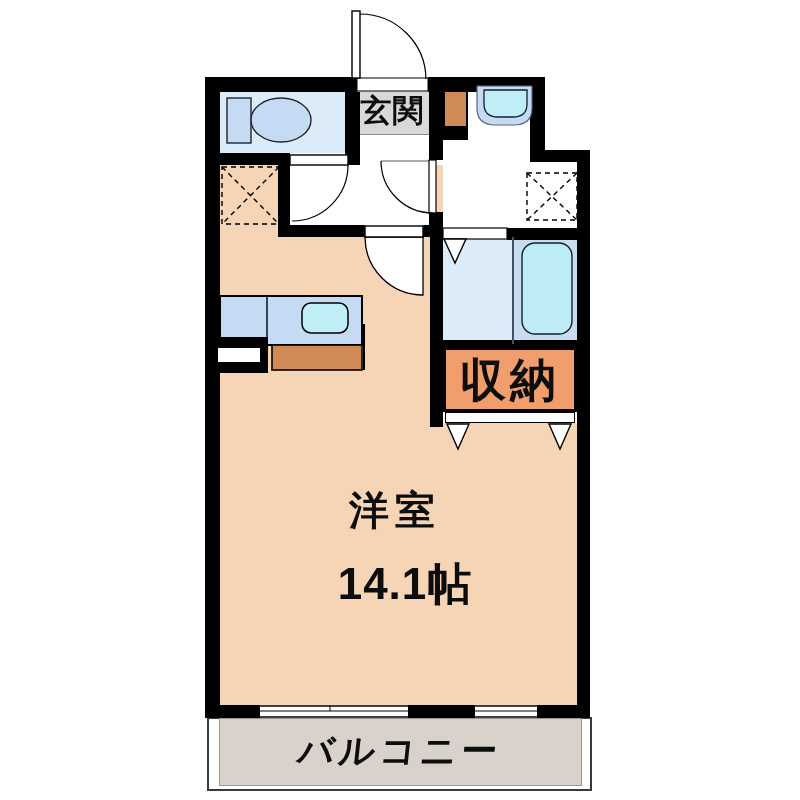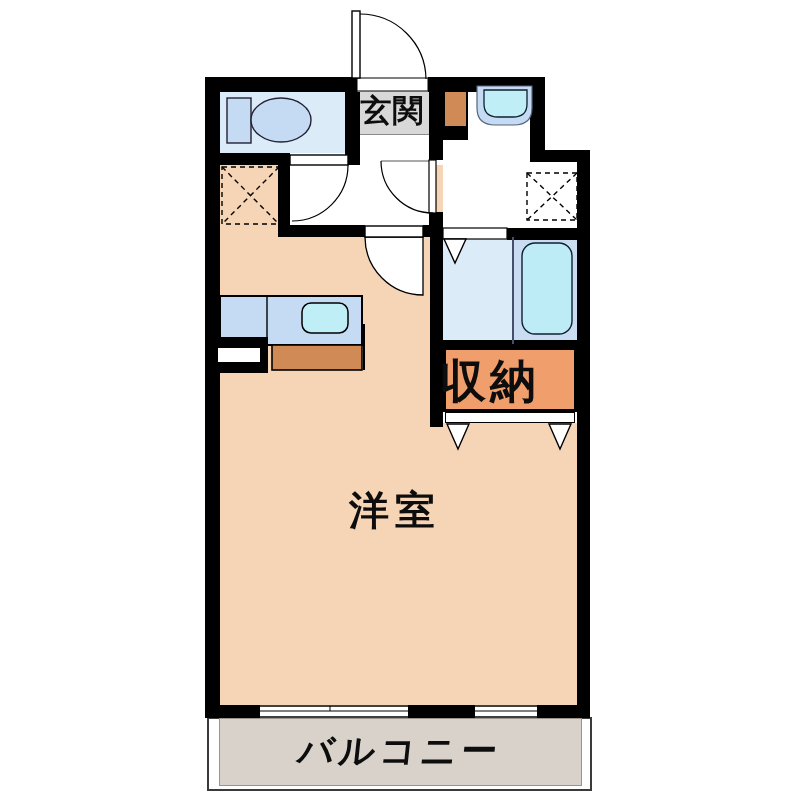--- a/index.html
+++ b/index.html
@@ -146,17 +146,18 @@
       <line x1="260" y1="711" x2="408" y2="711" stroke-width="1"></line>
       <line x1="330" y1="706" x2="330" y2="711" stroke-width="1"></line>
       <rect x="475" y="705" width="62" height="13" fill="#ffffff" stroke="none"></rect>
       <line x1="475" y1="706" x2="537" y2="706"></line>
       <line x1="475" y1="717" x2="537" y2="717"></line>
       <line x1="475" y1="711" x2="537" y2="711" stroke-width="1"></line>
     </g>
   </svg>
 
   <div class="label label-entrance" style="left:357px;top:94px;width:71px;">玄関</div>
-  <div class="label label-storage" style="left:423px;top:356px;width:134px;">収納</div>
+  <div class="label label-storage" style="left:443px;top:356px;width:134px;font-family:Liberation Serif, serif;">収納</div>
   <div class="label label-room" style="left:290px;top:488px;width:210px;">洋室</div>
+  <div class="label label-size" style="left:290px;top:560px;width:230px;">14.1帖</div>
   <div class="label label-balcony" style="left:219px;top:731px;width:361px;">バルコニー</div>
 
 </div>
 
 </body></html>

